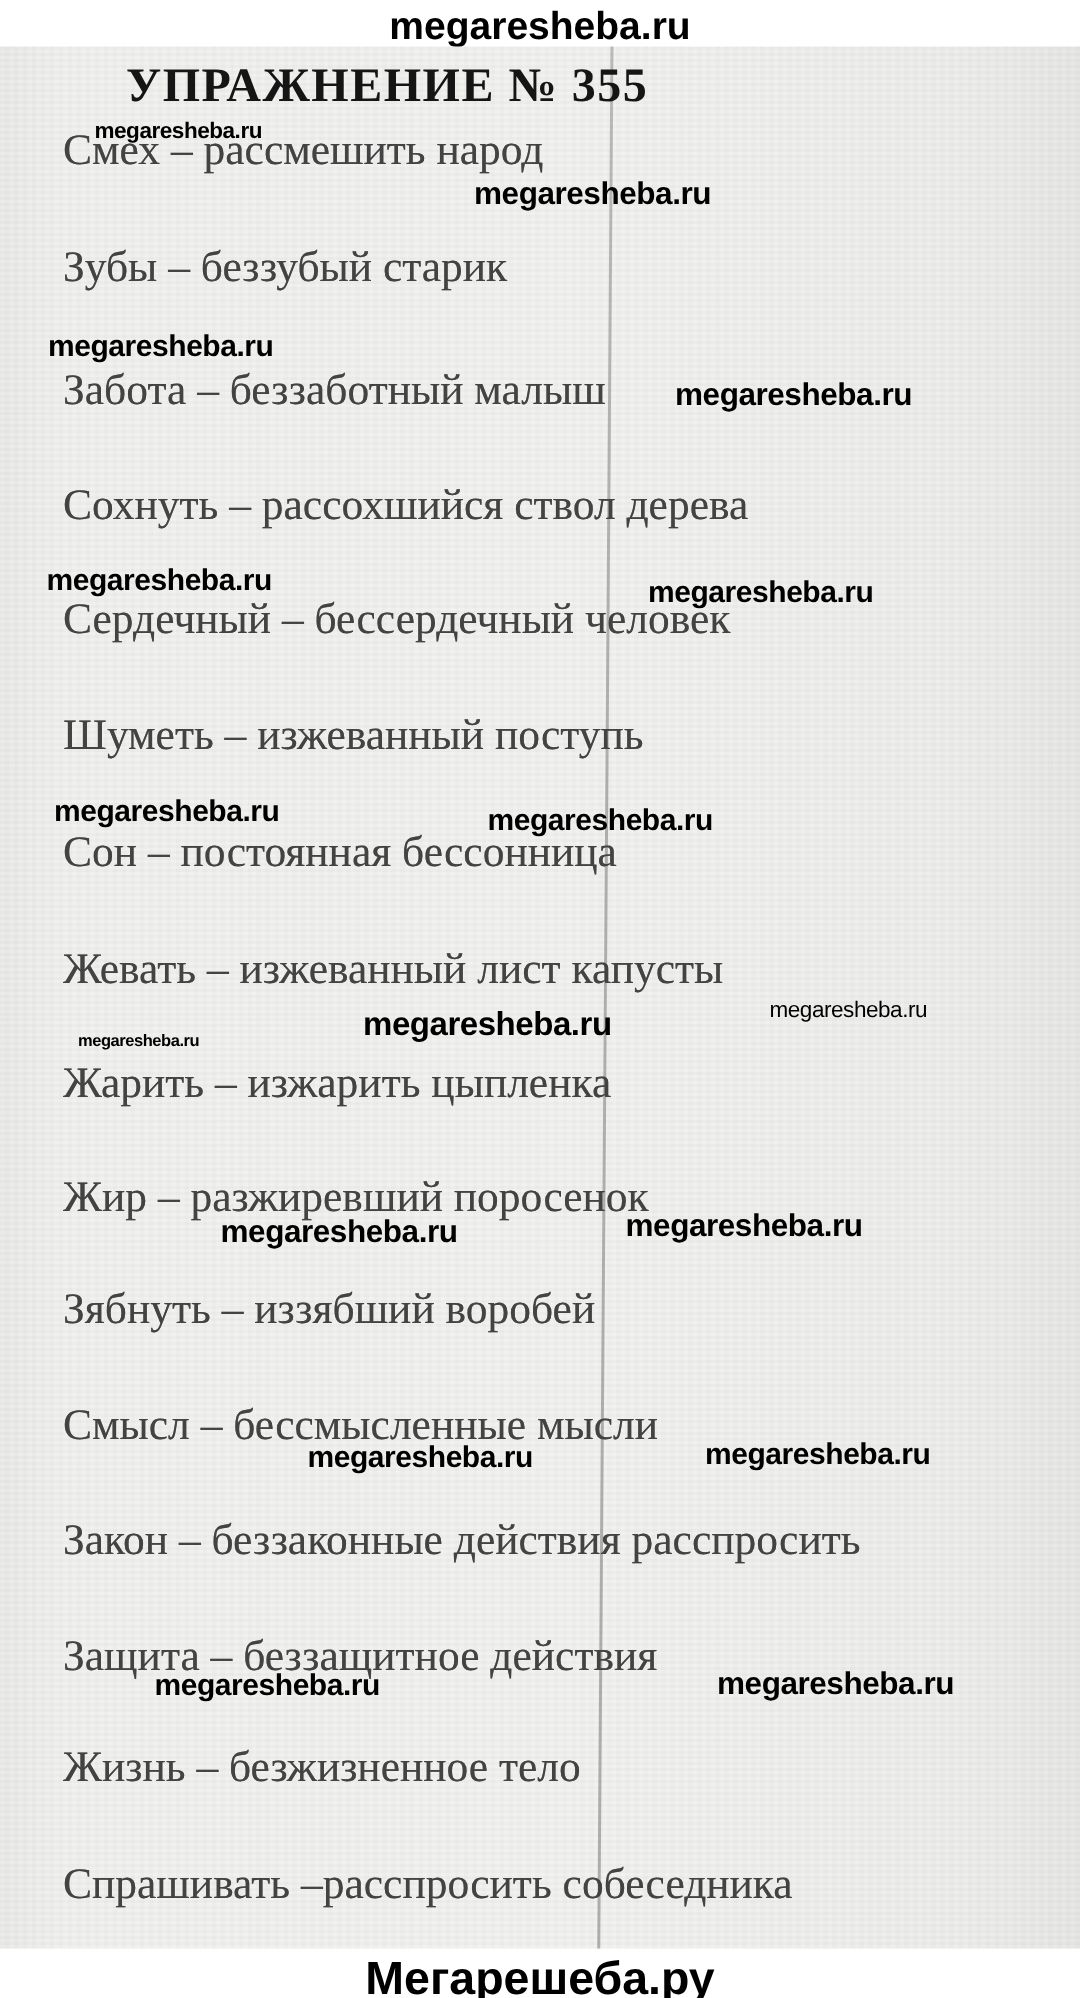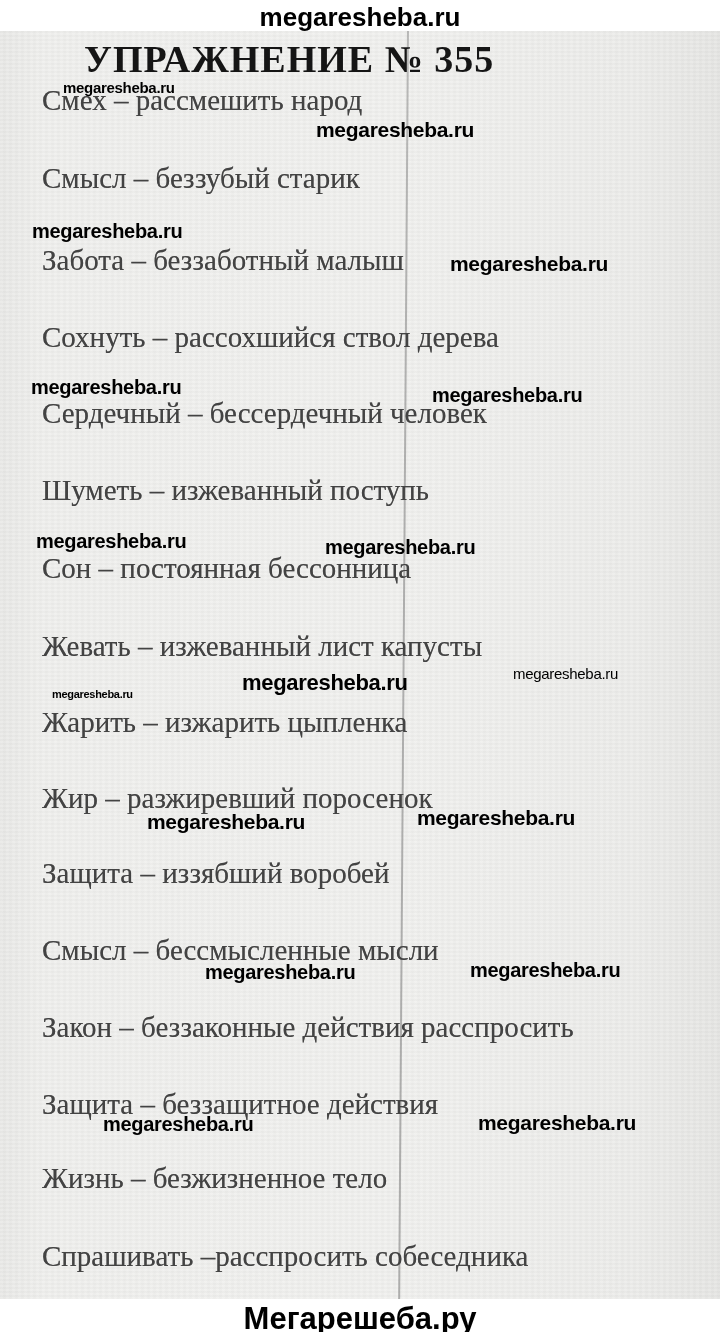--- a/index.html
+++ b/index.html
@@ -33,21 +33,21 @@
     width: 2px; height: 1268px;
     background: linear-gradient(180deg, rgba(120,120,120,.45), rgba(130,130,130,.6) 40%, rgba(110,110,110,.5));
     transform: rotate(0.4deg);
     transform-origin: 50% 0;
   }
   .heading {
     position: absolute;
     left: 84px; top: 40px;
     font-family: "Liberation Serif", serif;
     font-weight: 700;
-    font-size: 38px;
+    font-size: 32px;
     line-height: 1;
     letter-spacing: 1px;
     color: #151515;
     white-space: nowrap;
   }
   .ex-line {
     position: absolute;
     left: 42px;
     font-family: "Liberation Serif", serif;
     font-size: 29px;
@@ -88,30 +88,30 @@
 <div class="page">
 
   <div class="top-wm">megaresheba.ru</div>
 
   <div class="scan"></div>
   <div class="fold-line"></div>
 
   <div class="heading">УПРАЖНЕНИЕ № 355</div>
 
   <div class="ex-line" style="top:86px">Смех – рассмешить народ</div>
-  <div class="ex-line" style="top:164px">Смысл – беззубый старик</div>
+  <div class="ex-line" style="top:164px">Зубы – беззубый старик</div>
   <div class="ex-line" style="top:246px">Забота – беззаботный малыш</div>
   <div class="ex-line" style="top:323px">Сохнуть – рассохшийся ствол дерева</div>
   <div class="ex-line" style="top:399px">Сердечный – бессердечный человек</div>
   <div class="ex-line" style="top:476px">Шуметь – изжеванный поступь</div>
   <div class="ex-line" style="top:554px">Сон – постоянная бессонница</div>
   <div class="ex-line" style="top:632px">Жевать – изжеванный лист капусты</div>
   <div class="ex-line" style="top:708px">Жарить – изжарить цыпленка</div>
   <div class="ex-line" style="top:784px">Жир – разжиревший поросенок</div>
-  <div class="ex-line" style="top:859px">Защита – иззябший воробей</div>
+  <div class="ex-line" style="top:859px">Зябнуть – иззябший воробей</div>
   <div class="ex-line" style="top:936px">Смысл – бессмысленные мысли</div>
   <div class="ex-line" style="top:1013px">Закон – беззаконные действия расспросить</div>
   <div class="ex-line" style="top:1090px">Защита – беззащитное действия</div>
   <div class="ex-line" style="top:1164px">Жизнь – безжизненное тело</div>
   <div class="ex-line" style="top:1242px">Спрашивать –расспросить собеседника</div>
 
   <span class="wm" style="left:63px;  top:80px;   font-size:15px; font-weight:600">megaresheba.ru</span>
   <span class="wm" style="left:316px; top:119px;  font-size:21px">megaresheba.ru</span>
   <span class="wm" style="left:32px;  top:221px;  font-size:20px">megaresheba.ru</span>
   <span class="wm" style="left:450px; top:253px;  font-size:21px">megaresheba.ru</span>

